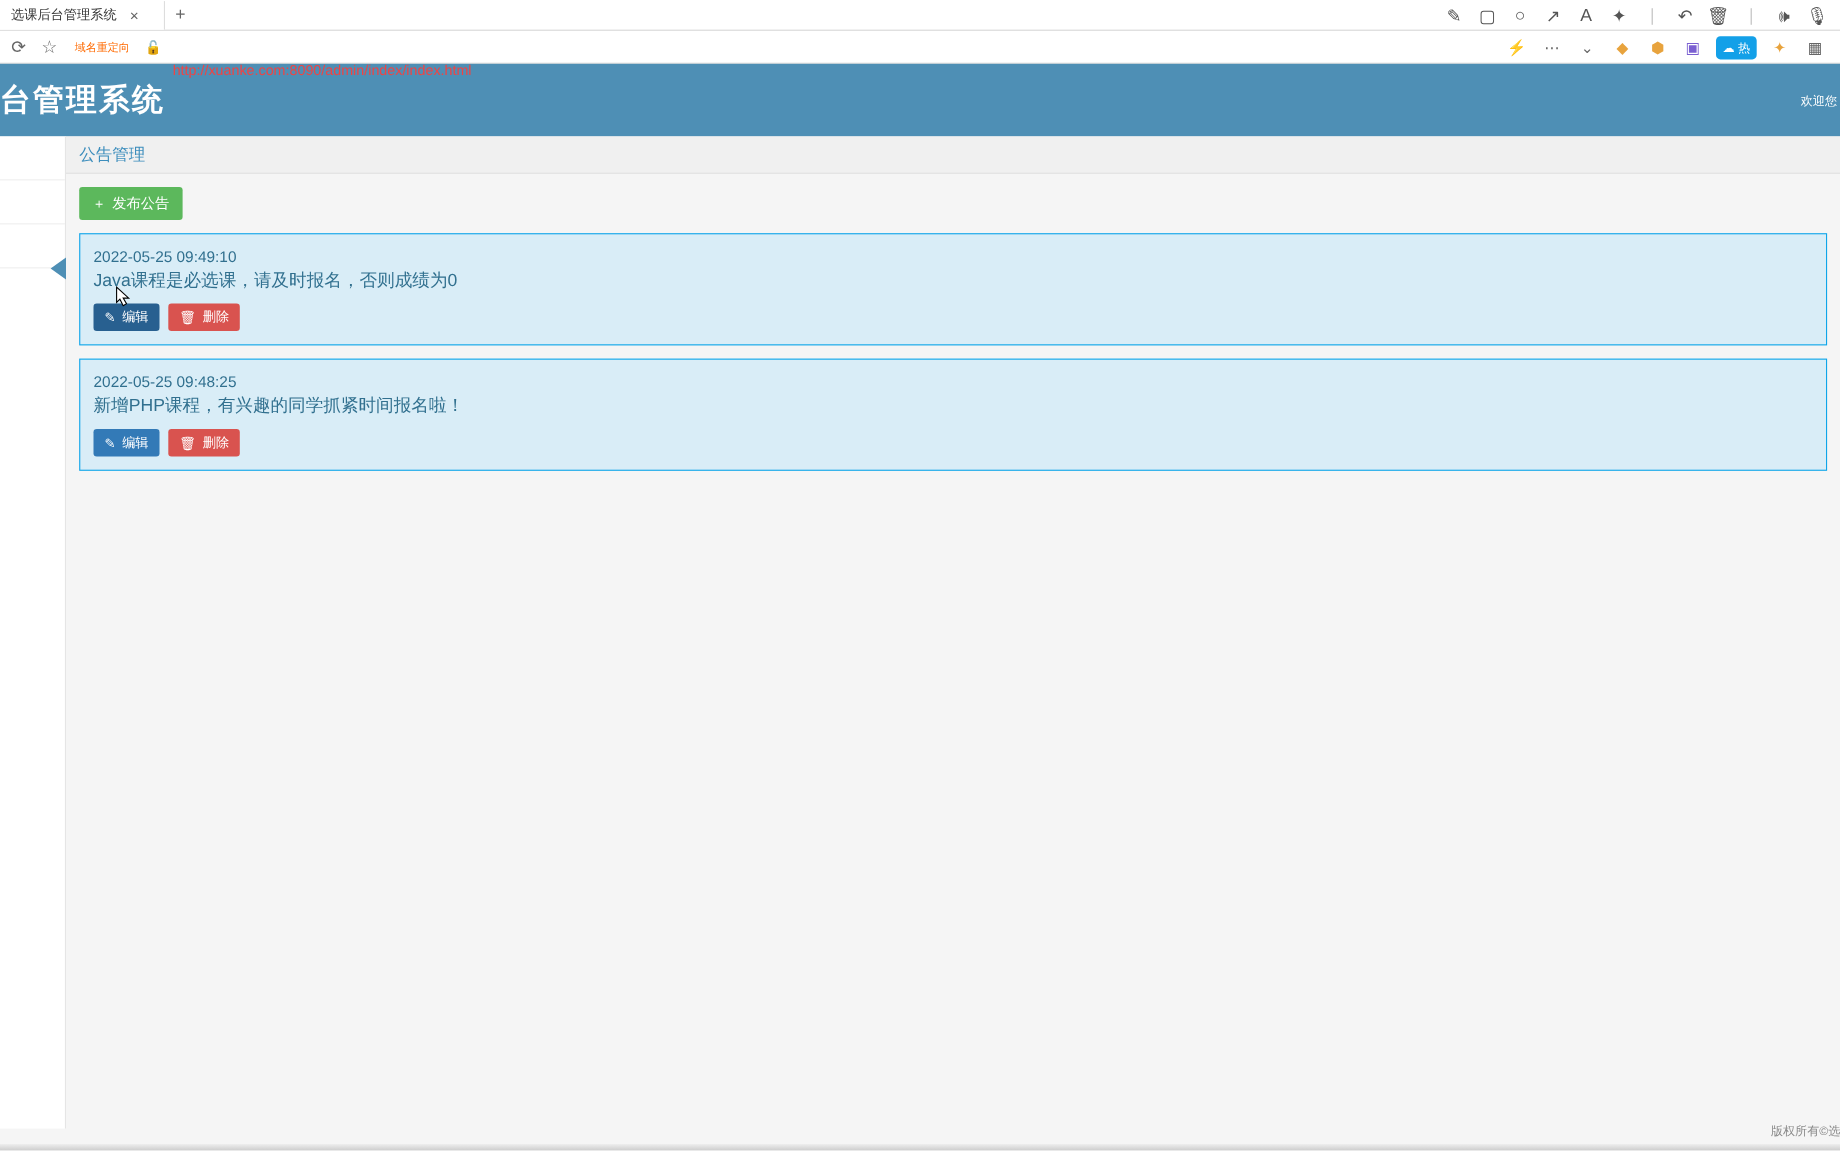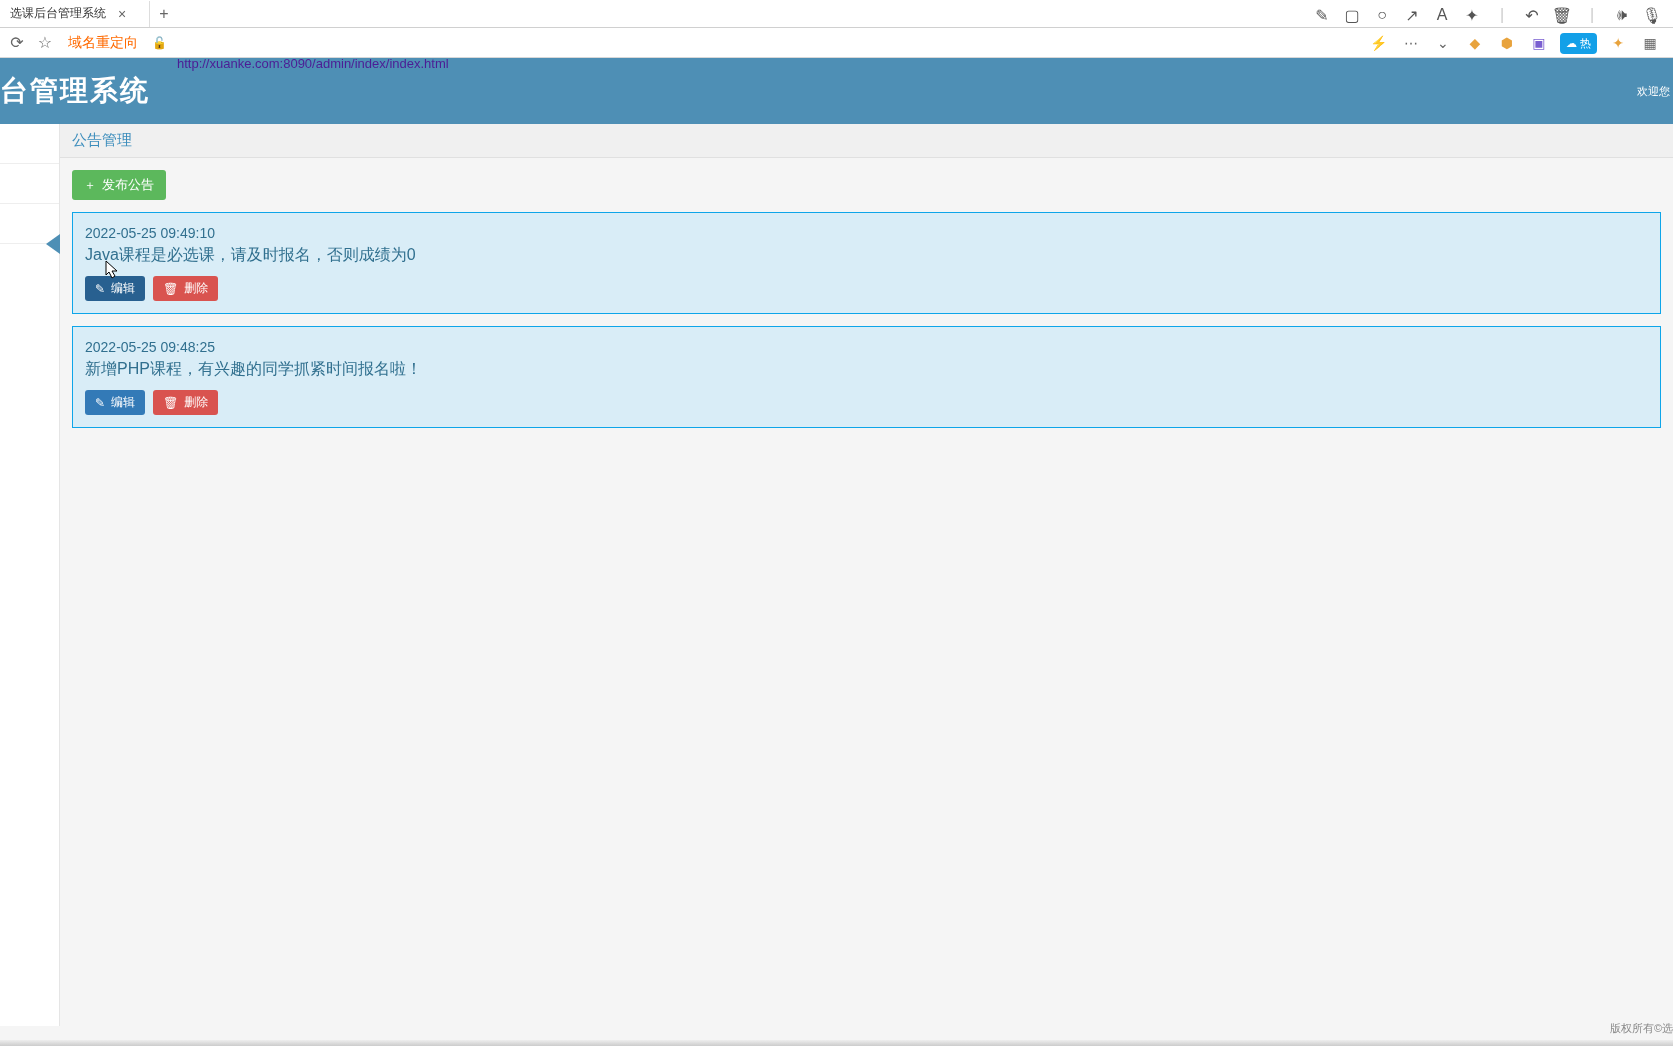--- a/index.html
+++ b/index.html
@@ -8,23 +8,23 @@
     
     .browser-tabs { height: 28px; background: #fff; display: flex; align-items: center; border-bottom: 1px solid #d0d0d0; }
     .tab { height: 26px; padding: 0 10px; display: flex; align-items: center; gap: 8px; font-size: 12px; color: #333; background: #fff; border-right: 1px solid #ddd; min-width: 150px; }
     .tab-close { width: 16px; height: 16px; display: flex; align-items: center; justify-content: center; cursor: pointer; font-size: 14px; color: #666; }
     .new-tab { width: 28px; height: 28px; display: flex; align-items: center; justify-content: center; font-size: 16px; color: #666; cursor: pointer; }
     .toolbar-icons { position: absolute; right: 0; top: 0; height: 30px; display: flex; align-items: center; gap: 12px; padding: 0 12px; }
     .tb-icon { width: 18px; height: 18px; display: flex; align-items: center; justify-content: center; color: #555; cursor: pointer; }
 
     .address-row { height: 30px; background: #fff; display: flex; align-items: center; padding: 0 8px; gap: 10px; border-bottom: 1px solid #d8d8d8; }
     .nav-icon { width: 18px; height: 18px; color: #666; display: flex; align-items: center; justify-content: center; }
-    .redirect-tag { font-size: 14px; color: #ff6a00; padding: 1px 4px; }
+    .redirect-tag { font-size: 10px; color: #ff6a00; padding: 1px 4px; }
     .https-icon { font-size: 12px; color: #777; }
-    .url { font-size: 13px; color: #4c1d95; margin-top: 41px; }
+    .url { font-size: 13px; color: #ef4444; margin-top: 41px; }
     .addr-icons { position: absolute; right: 4px; top: 28px; height: 30px; display: flex; align-items: center; gap: 10px; padding: 0 8px; }
     .addr-ic { width: 22px; height: 22px; display: flex; align-items: center; justify-content: center; font-size: 14px; color: #666; cursor: pointer; }
     .cloud-pill { background: #13a0e8; color: #fff; border-radius: 4px; padding: 3px 6px; font-size: 11px; display: flex; align-items: center; gap: 4px; }
 
     
     .app-header { height: 66px; background: #4e8fb5; display: flex; align-items: center; justify-content: space-between; padding: 0 0 0 0; color: #fff; }
     .app-title { font-size: 28px; font-weight: 700; letter-spacing: 2px; padding-left: 0; }
     .welcome { font-size: 11px; padding-right: 3px; }
 
     

